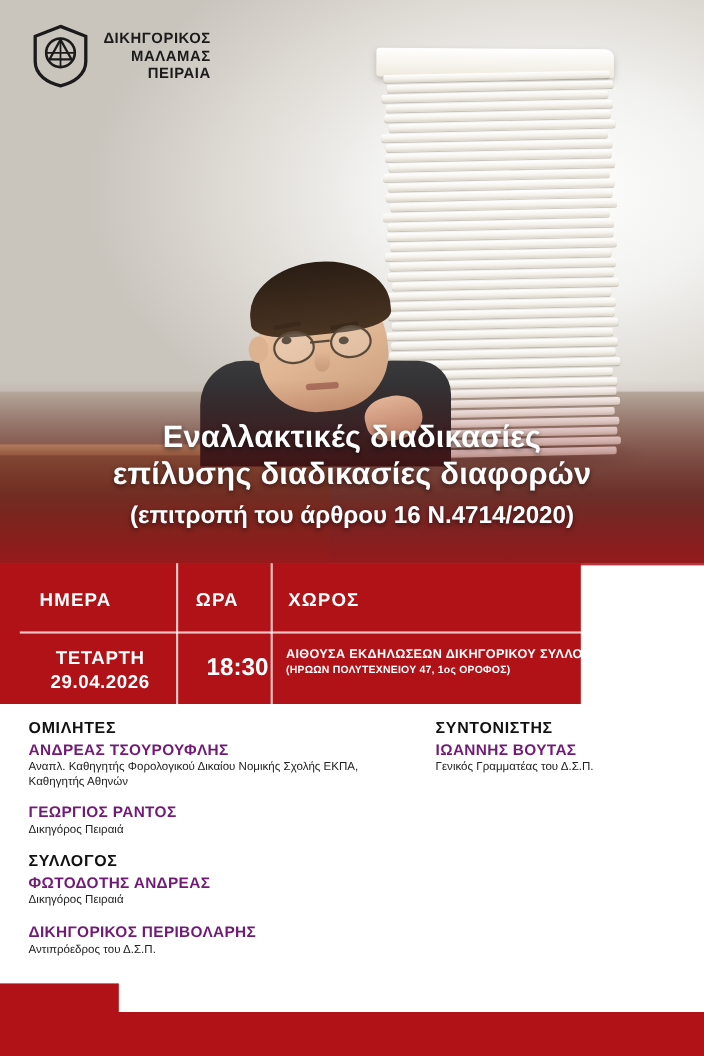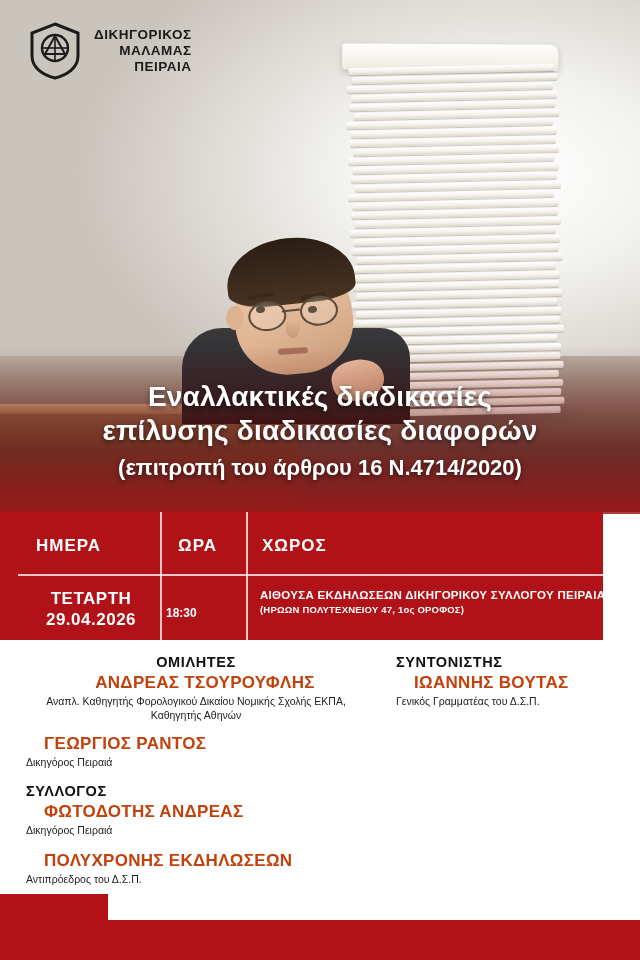--- a/index.html
+++ b/index.html
@@ -306,21 +306,21 @@
     height: 168px;
     background: linear-gradient(180deg, rgba(150,30,30,0) 0%, rgba(130,22,22,0.30) 34%, rgba(120,18,18,0.55) 62%, rgba(167,21,26,0.85) 100%);
     z-index: 4;
   }
 
   
   .band {
     position: absolute;
     left: 0;
     top: 512px;
-    width: 603px;
+    width: 528px;
     height: 128px;
     background: #b01217;
     z-index: 6;
     color: #ffffff;
   }
   .band .vline {
     position: absolute;
     top: 0;
     width: 2px;
     height: 128px;
@@ -354,24 +354,24 @@
     width: 138px;
     text-align: center;
     font-size: 17px;
     font-weight: bold;
     line-height: 21px;
     letter-spacing: 0.5px;
   }
   .band-time {
     position: absolute;
     left: 166px;
-    top: 94px;
+    top: 82px;
     width: 78px;
-    text-align: left;
-    font-size: 12px;
+    text-align: right;
+    font-size: 22px;
     font-weight: bold;
   }
   .band-place {
     position: absolute;
     left: 260px;
     top: 76px;
     width: 370px;
   }
   .band-place .p1 {
     font-size: 11.5px;
@@ -408,34 +408,33 @@
     width: 230px;
   }
   .sec-title {
     font-size: 14.5px;
     font-weight: bold;
     color: #111111;
     letter-spacing: 0.6px;
     margin-bottom: 3px;
   }
   .person-name {
-    font-size: 17px;
-    font-weight: bold;
-    color: #c2410c;
+    font-size: 14px;
+    font-weight: bold;
+    color: #701a75;
     letter-spacing: 0.3px;
     margin-bottom: 1px;
-    margin-left: 18px;
   }
   .person-role {
     font-size: 10.5px;
     color: #222222;
     line-height: 14px;
   }
   .grp { margin-bottom: 14px; }
-  .grp.tight { margin-bottom: 12px; text-align: center; }
+  .grp.tight { margin-bottom: 12px; }
 
   
   .footer-bar {
     position: absolute;
     left: 0;
     bottom: 0;
     width: 640px;
     height: 40px;
     background: #b01217;
     z-index: 6;
@@ -592,21 +591,21 @@
         <div class="person-role">Δικηγόρος Πειραιά</div>
       </div>
 
       <div class="grp">
         <div class="sec-title">ΣΥΛΛΟΓΟΣ</div>
         <div class="person-name">ΦΩΤΟΔΟΤΗΣ ΑΝΔΡΕΑΣ</div>
         <div class="person-role">Δικηγόρος Πειραιά</div>
       </div>
 
       <div class="grp">
-        <div class="person-name">ΠΟΛΥΧΡΟΝΗΣ ΕΚΔΗΛΩΣΕΩΝ</div>
+        <div class="person-name">ΔΙΚΗΓΟΡΙΚΟΣ ΠΕΡΙΒΟΛΑΡΗΣ</div>
         <div class="person-role">Αντιπρόεδρος του Δ.Σ.Π.</div>
       </div>
 
     </div>
 
     <div class="col-right">
       <div class="grp">
         <div class="sec-title">ΣΥΝΤΟΝΙΣΤΗΣ</div>
         <div class="person-name">ΙΩΑΝΝΗΣ ΒΟΥΤΑΣ</div>
         <div class="person-role">Γενικός Γραμματέας του Δ.Σ.Π.</div>

